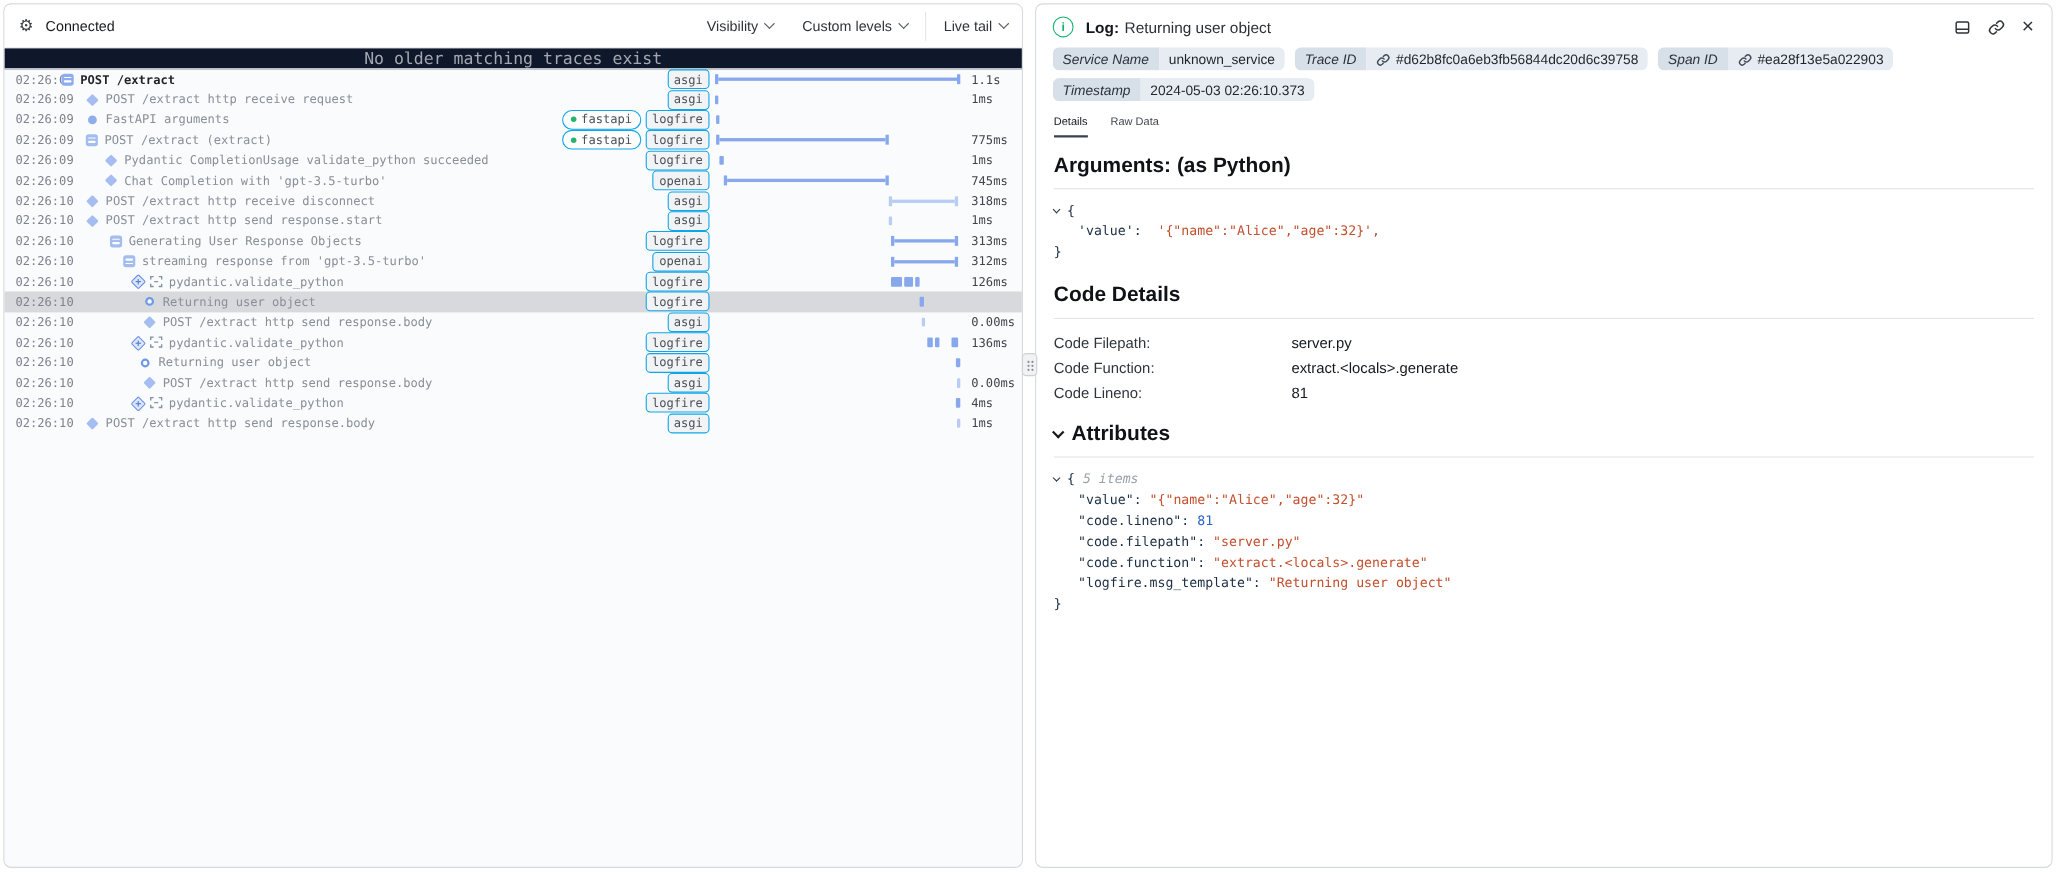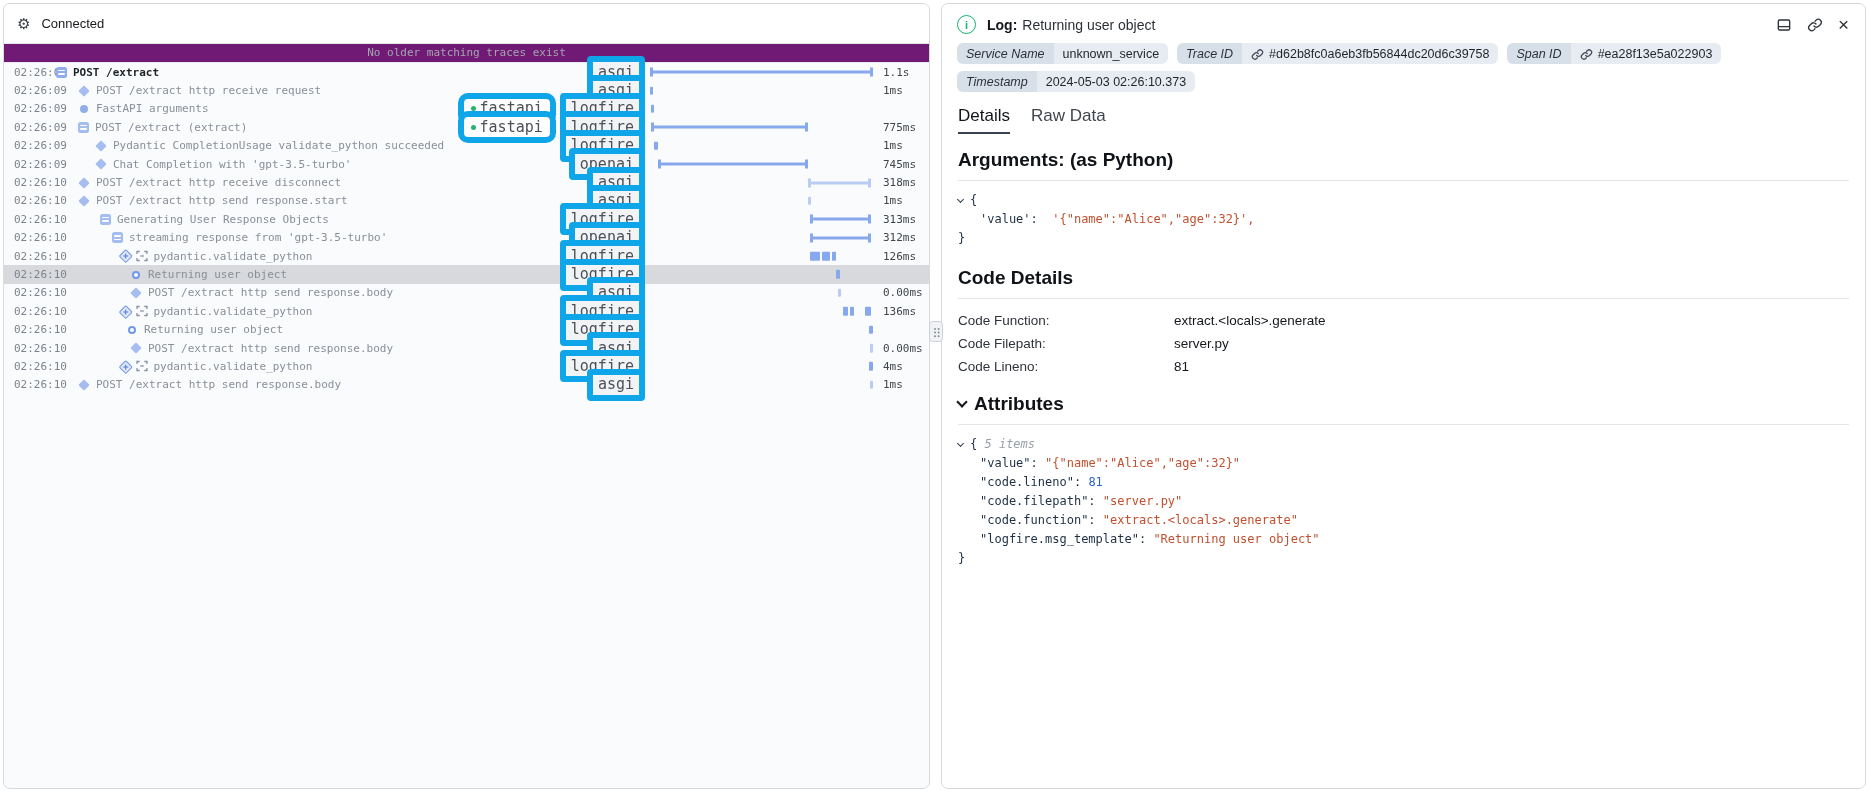--- a/index.html
+++ b/index.html
@@ -12,35 +12,35 @@
   .toolbar{height:40px;background:#fff;border-bottom:1px solid #e5e7ea;display:flex;align-items:center;padding:0 13px}
   .gear{font-size:15px;color:#3d4248;margin-right:11px;line-height:1}
   .conn-label{font-size:13px;color:#17191d}
   .tb-right{margin-left:auto;display:flex;align-items:center}
   .tb-btn{display:flex;align-items:center;gap:7px;font-size:13px;color:#2f343b;background:none;border:none;cursor:pointer;font-family:inherit;padding:0}
   .tb-btn + .tb-btn{margin-left:26px}
   .chev{width:7px;height:7px;border-right:1.5px solid #5b6169;border-bottom:1.5px solid #5b6169;transform:rotate(45deg);margin-top:-4px}
   .vdiv{width:1px;height:26px;background:#e2e4e8;margin:0 16px}
 
   
-  .notice{height:19px;line-height:18px;text-align:center;font-family:"DejaVu Sans Mono",monospace;font-size:11px;color:#a3a8b0;border-bottom:1px solid #e9ebee;background:#701a75}
+  .notice{height:19px;line-height:18px;text-align:center;font-family:"DejaVu Sans Mono",monospace;font-size:15px;color:#a3a8b0;border-bottom:1px solid #e9ebee;background:#0f172a}
 
   
   .trow{display:flex;align-items:center;height:18.4px;font-family:"DejaVu Sans Mono",monospace;font-size:11px;color:#898f98;cursor:pointer}
   .trow.selected{background:#d8d9dc}
   .t-time{flex:none;width:52px;padding-left:10px;color:#7d838c}
   .t-content{flex:1;display:flex;align-items:center;gap:6px;min-width:0}
   .t-icons{display:flex;align-items:center;gap:4px;flex:none}
   .t-label{white-space:nowrap;overflow:hidden;text-overflow:ellipsis}
   .t-label.bold{color:#1e2328;font-weight:bold}
   .t-tags{margin-left:auto;display:flex;gap:4px;flex:none;align-items:center;padding-right:3px}
   .t-gantt{flex:none;width:227px;height:100%;position:relative}
   .t-dur{flex:none;width:54px;padding-left:8px;color:#40454c}
 
-  .tag{font-family:"DejaVu Sans Mono",monospace;font-size:15px;line-height:1;padding:2.5px 5px;border:6px solid #0ea5e9;border-radius:4px;background:#f2f3f5;color:#4b5159}
+  .tag{font-family:"DejaVu Sans Mono",monospace;font-size:11px;line-height:1;padding:2.5px 5px;border:1px solid #0ea5e9;border-radius:4px;background:#f2f3f5;color:#4b5159}
   .tag.dot{border-radius:10px;display:inline-flex;align-items:center;gap:4px;background:#fdfdfe;padding:2.5px 7px}
   .tag.dot::before{content:"";width:5px;height:5px;border-radius:50%;background:#27b36d}
 
   .ic-span{display:inline-block;width:11px;height:11px;border-radius:2.5px;background:#a3bdf0;position:relative;flex:none}
   .ic-span.ic-root{background:#8fadee}
   .ic-span::before,.ic-span::after{content:"";position:absolute;left:2px;right:2px;height:1.6px;background:#fff;border-radius:1px}
   .ic-span::before{top:3px}.ic-span::after{top:6.4px}
   .ic-diamond{display:inline-block;width:8px;height:8px;background:#a5bdf1;transform:rotate(45deg);border-radius:1px;flex:none;margin:0 2px}
   .ic-circle{display:inline-block;width:8px;height:8px;border-radius:50%;background:#90aeec;flex:none;margin:0 2px}
   .ic-donut{display:inline-block;width:8px;height:8px;border-radius:50%;border:2px solid #6f98e8;background:#fff;flex:none;margin:0 2px}
@@ -67,21 +67,21 @@
   .rp-actions{margin-left:auto;display:flex;align-items:center;gap:15px}
   .rp-actions .aicon{cursor:pointer;display:flex;align-items:center;color:#2e3338}
   .close-x{font-size:19px;line-height:1;color:#2e3338}
 
   .badge-row{display:flex;gap:9px;padding:4px 15px 0;flex-wrap:wrap}
   .badge{display:inline-flex;border-radius:6px;overflow:hidden;font-size:12.5px;flex:none}
   .badge .b-label{background:#d7dfe9;padding:3.5px 9px;font-style:italic;color:#2b323c}
   .badge .b-value{background:#e7ecf2;padding:3.5px 9px;color:#1e242b;display:inline-flex;align-items:flex-end;gap:5px}
 
   .tabs{display:flex;gap:21px;padding:14px 16px 0}
-  .tab{font-size:17px;color:#41464e;padding-bottom:8px;cursor:pointer}
+  .tab{font-size:10px;color:#41464e;padding-bottom:8px;cursor:pointer}
   .tab.active{box-shadow:inset 0 -2px 0 #3a4252;color:#111419}
 
   .section{padding:0 16px}
   .sec-h{font-size:19px;font-weight:bold;color:#0f1216;margin-top:15px;display:flex;align-items:center;gap:8px}
   .hr{height:1px;background:#e2e4e8;margin:9px 0 10px}
   .sec-chev{width:8px;height:8px;border-right:2px solid #14171b;border-bottom:2px solid #14171b;transform:rotate(45deg);margin-top:-5px;cursor:pointer}
 
   .codeblock{font-family:"DejaVu Sans Mono",monospace;font-size:12px;line-height:19px;color:#1d3045}
   .cline{white-space:pre}
   .cline.ind{padding-left:22px}
@@ -95,20 +95,35 @@
   .cd-label{color:#2f343b}
   .cd-val{color:#14181d}
 </style>
 </head>
 <body>
 
 <div class="panel" id="left-panel">
   <div class="toolbar">
     <span class="gear">⚙</span>
     <span class="conn-label">Connected</span>
+    <div class="tb-right">
+      <button class="tb-btn">
+        <span>Visibility</span>
+        <span class="chev"></span>
+      </button>
+      <button class="tb-btn">
+        <span>Custom levels</span>
+        <span class="chev"></span>
+      </button>
+      <div class="vdiv"></div>
+      <button class="tb-btn">
+        <span>Live tail</span>
+        <span class="chev"></span>
+      </button>
+    </div>
   </div>
   <div class="notice">No older matching traces exist</div>
   <div id="trace-rows">
       <div class="trow">
     <span class="t-time">02:26:09</span>
     <span class="t-content" style="padding-left: 0px;">
       <span class="t-icons">
             <span class="ic-span ic-root"></span>
           </span>
       <span class="t-label bold">POST /extract</span>
@@ -488,26 +503,26 @@
       <div class="cline ind"><span class="ck">'value':</span><span>&nbsp;&nbsp;</span><span class="cstr">'{"name":"Alice","age":32}',</span></div>
       <div class="cline"><span class="ck">}</span></div>
     </div>
   </div>
 
   <div class="section">
     <div class="sec-h" style="margin-top:19px">Code Details</div>
     <div class="hr"></div>
     <div id="code-details-rows">
         <div class="cd-row">
+          <span class="cd-label">Code Filepath:</span>
+          <span class="cd-val">server.py</span>
+        </div>
+        <div class="cd-row">
           <span class="cd-label">Code Function:</span>
           <span class="cd-val">extract.&lt;locals&gt;.generate</span>
-        </div>
-        <div class="cd-row">
-          <span class="cd-label">Code Filepath:</span>
-          <span class="cd-val">server.py</span>
         </div>
         <div class="cd-row">
           <span class="cd-label">Code Lineno:</span>
           <span class="cd-val">81</span>
         </div>
       </div>
   </div>
 
   <div class="section">
     <div class="sec-h" style="">

